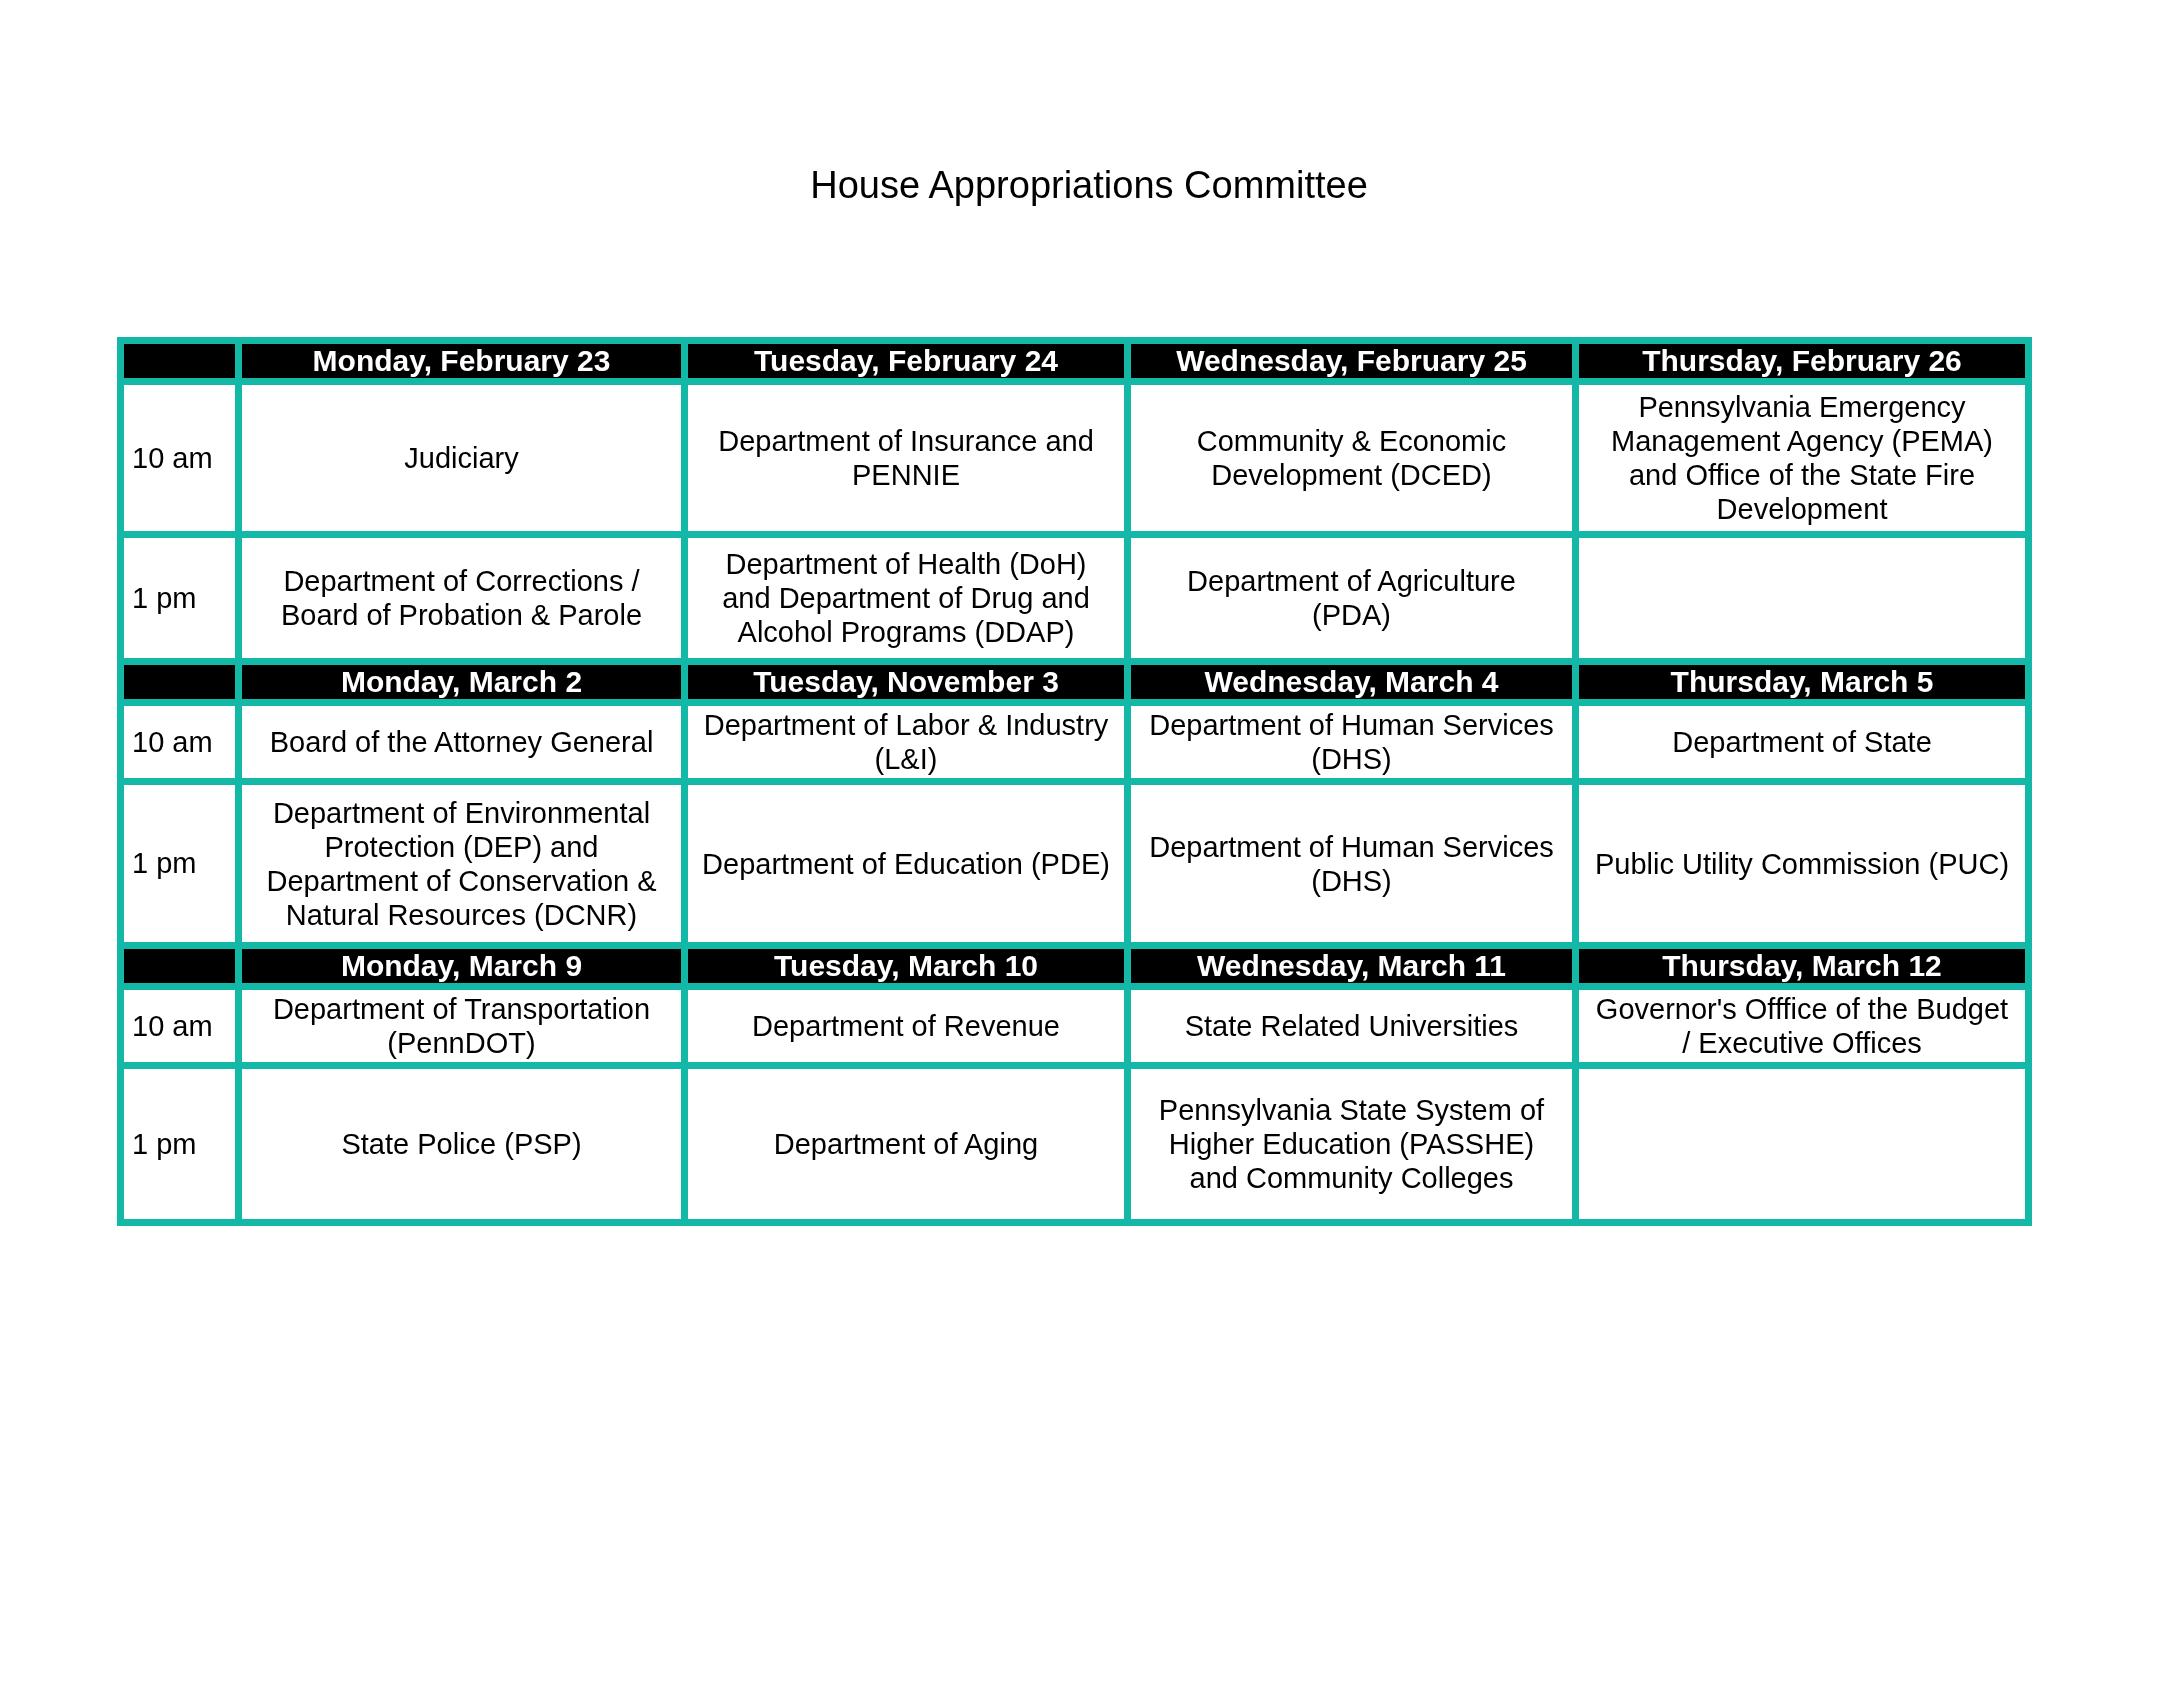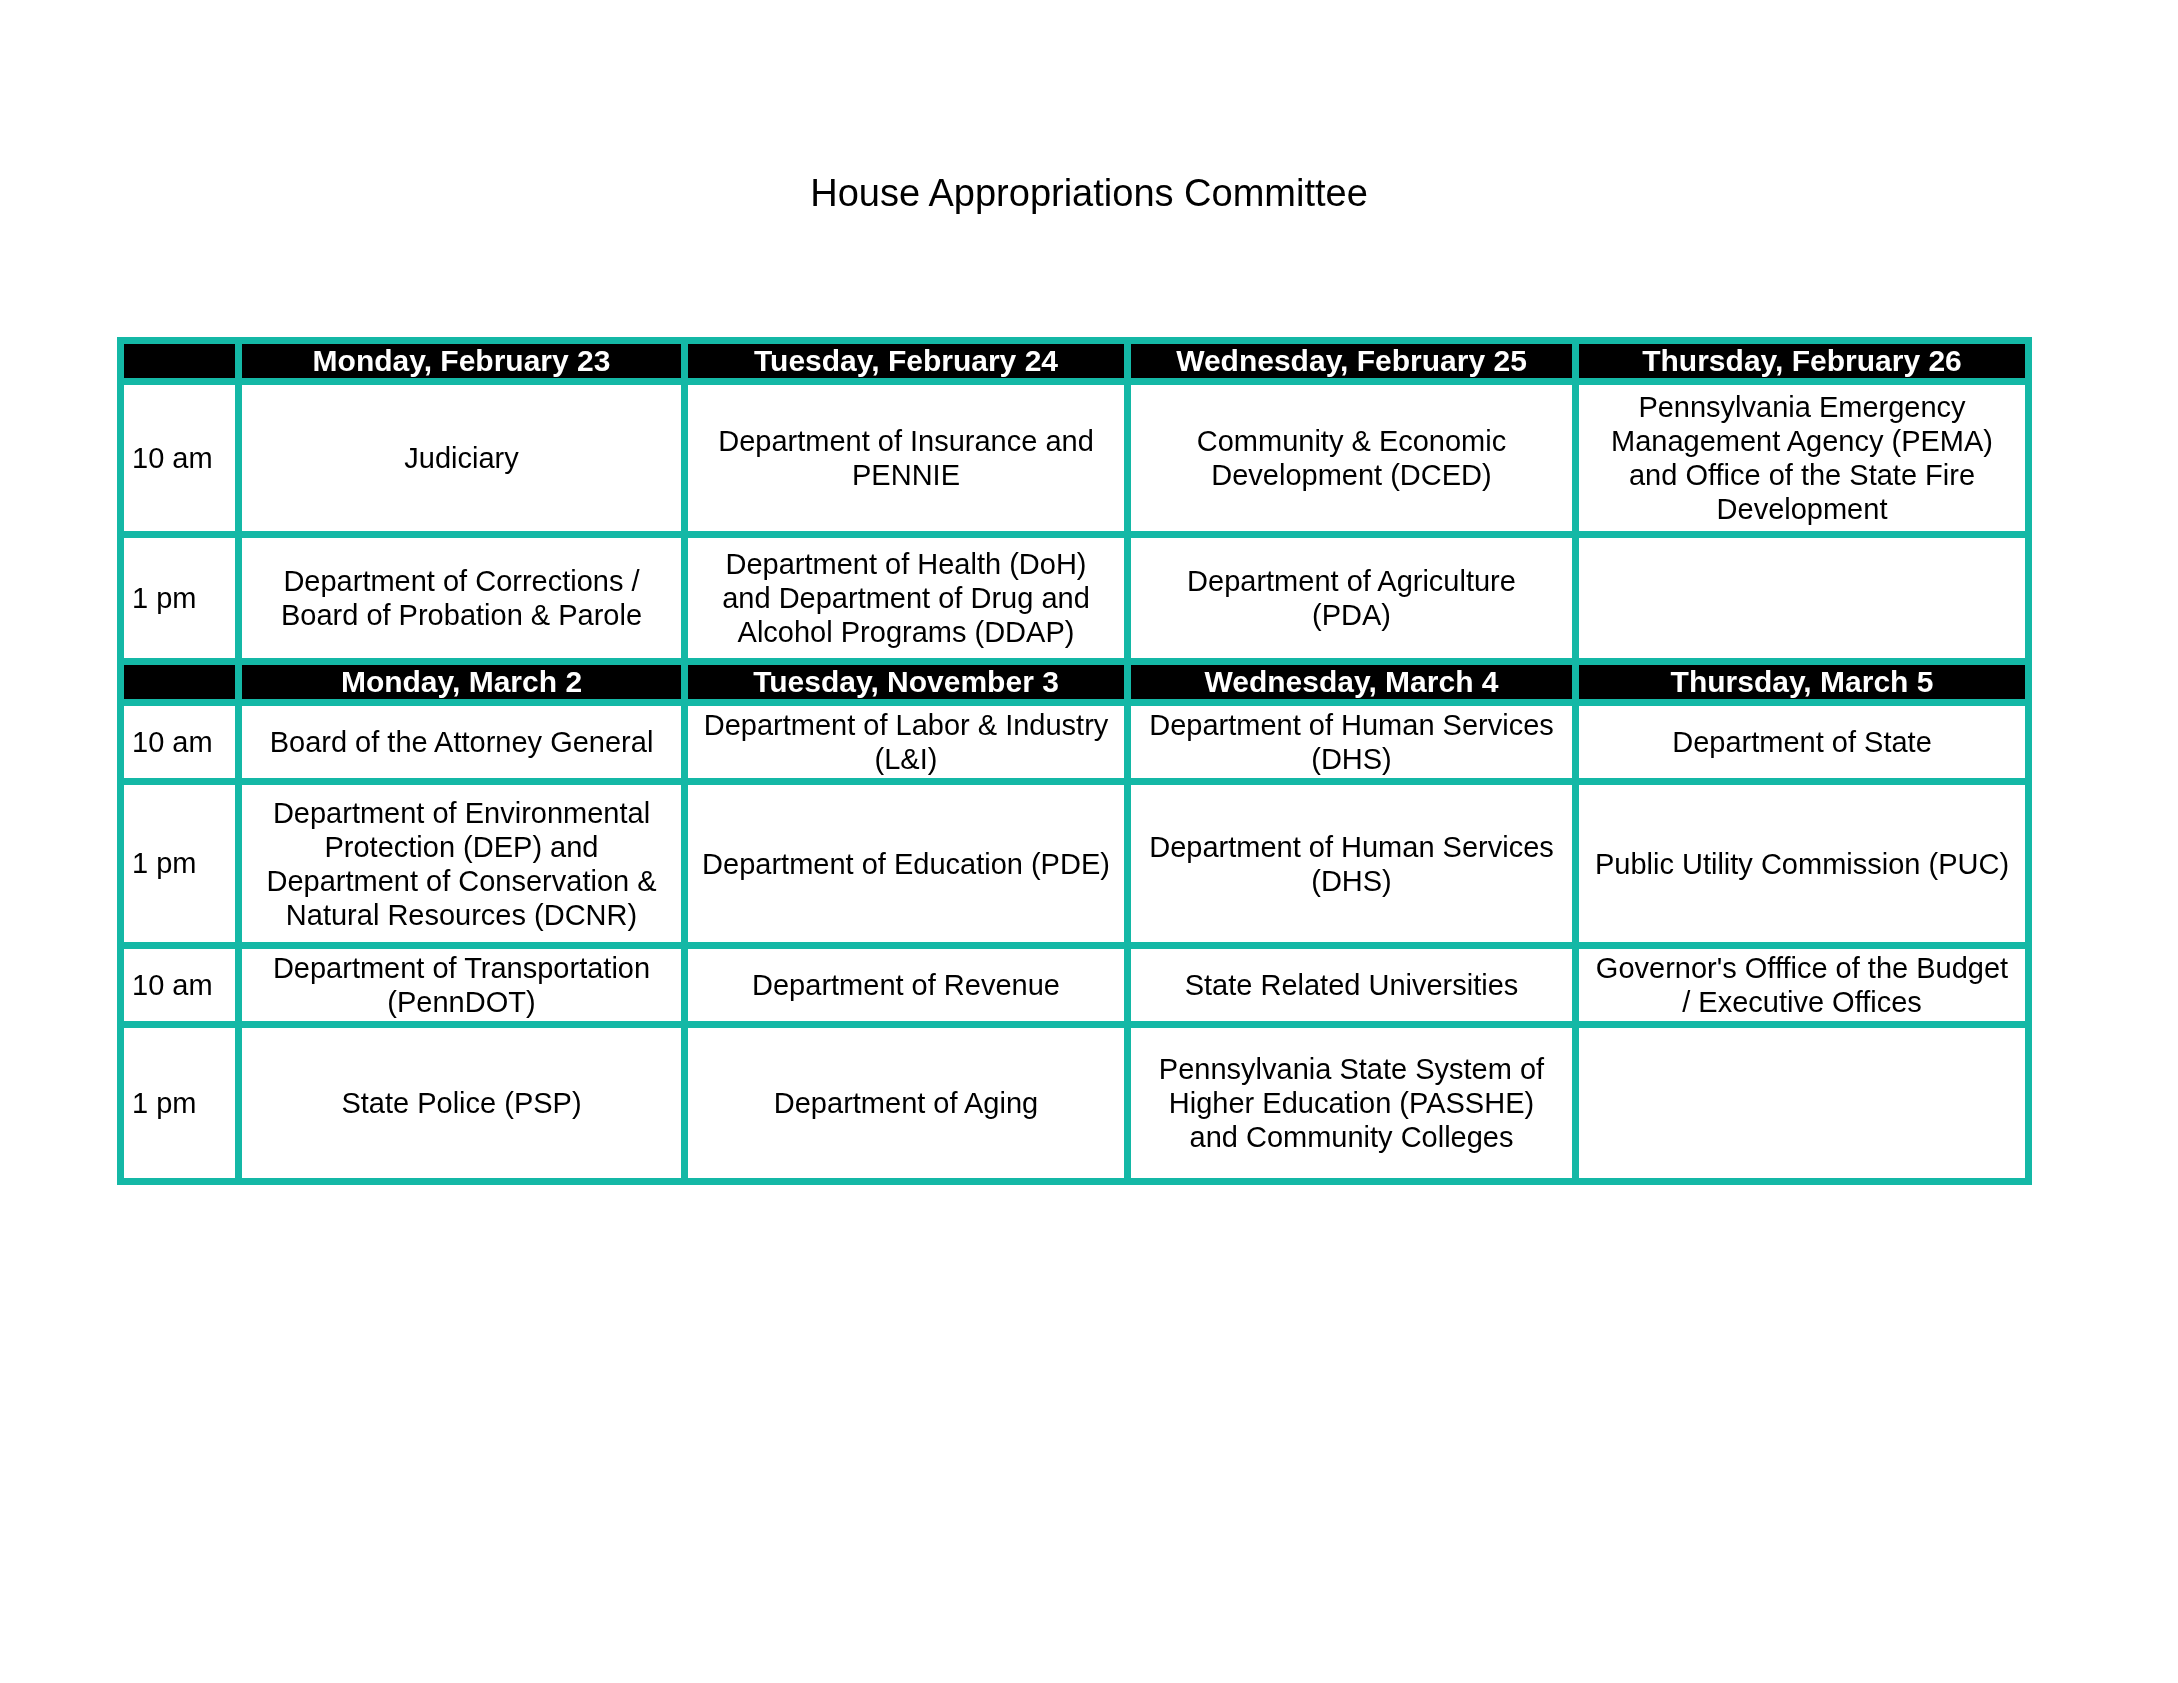--- a/index.html
+++ b/index.html
@@ -20,21 +20,21 @@
     position: absolute;
     top: 158px;
     left: 0;
     width: 2178px;
     text-align: center;
     font-size: 38px;
     line-height: 54px;
     font-weight: normal;
     color: #000000;
   }
-  .titles div { margin: 8px; }
+  .titles div { margin: 0; }
   table.schedule {
     position: absolute;
     left: 117px;
     top: 337px;
     width: 1908px;
     border-collapse: collapse;
     table-layout: fixed;
     background: #ffffff;
   }
   table.schedule td, table.schedule th {
@@ -151,20 +151,27 @@
       <td class="cell">Department of Environmental
 Protection (DEP) and
 Department of Conservation &amp;
 Natural Resources (DCNR)</td>
       <td class="cell">Department of Education (PDE)</td>
       <td class="cell">Department of Human Services
 (DHS)</td>
       <td class="cell">Public Utility Commission (PUC)</td>
     </tr>
 
+    <tr class="hdr">
+      <th class="corner"></th>
+      <th class="day-header">Monday, March 9</th>
+      <th class="day-header">Tuesday, March 10</th>
+      <th class="day-header">Wednesday, March 11</th>
+      <th class="day-header">Thursday, March 12</th>
+    </tr>
 
     <tr class="r5">
       <td class="time">10 am</td>
       <td class="cell">Department of Transportation
 (PennDOT)</td>
       <td class="cell">Department of Revenue</td>
       <td class="cell">State Related Universities</td>
       <td class="cell">Governor's Offfice of the Budget
 / Executive Offices</td>
     </tr>

